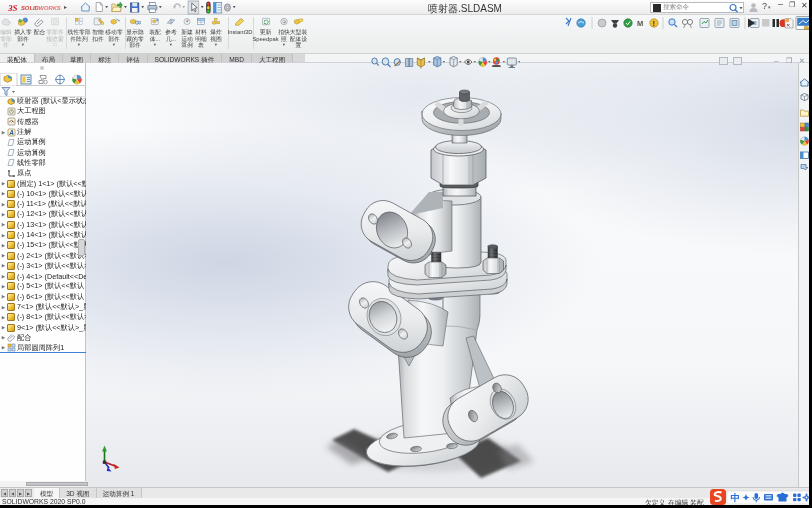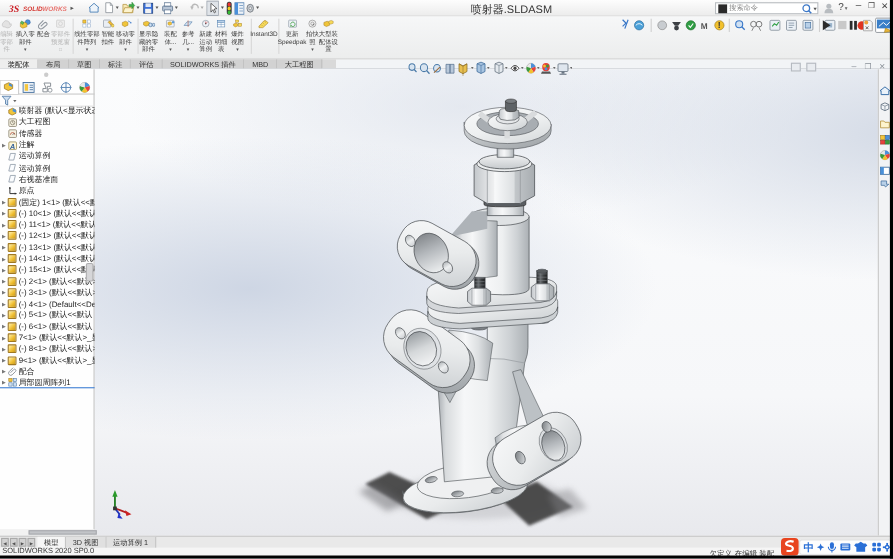--- a/index.html
+++ b/index.html
@@ -725,21 +725,21 @@
         </span>
         <span class="ttx">运动算例</span>
       </div>
 <div class="trow">
         <span class="tarr"></span>
         <span class="tico">
           <svg width="9" height="9" viewBox="0 0 9 9">
             <path d="M2.5 1.5 h4.5 l-1.5 6 h-4.5z" fill="#fafcfe" stroke="#8a96a4" stroke-width=".7"></path>
           </svg>
         </span>
-        <span class="ttx">右视基准面</span>
+        <span class="ttx">线性零部</span>
       </div>
 <div class="trow">
         <span class="tarr"></span>
         <span class="tico">
           <svg width="9" height="9" viewBox="0 0 9 9">
             <path d="M2 1 v6 h6" fill="none" stroke="#333" stroke-width=".9"></path>
             <path d="M2 1 l-1 1.6 h2z" fill="#333"></path>
             <path d="M8 7 l-1.6-1 v2z" fill="#333"></path>
           </svg>
         </span>

